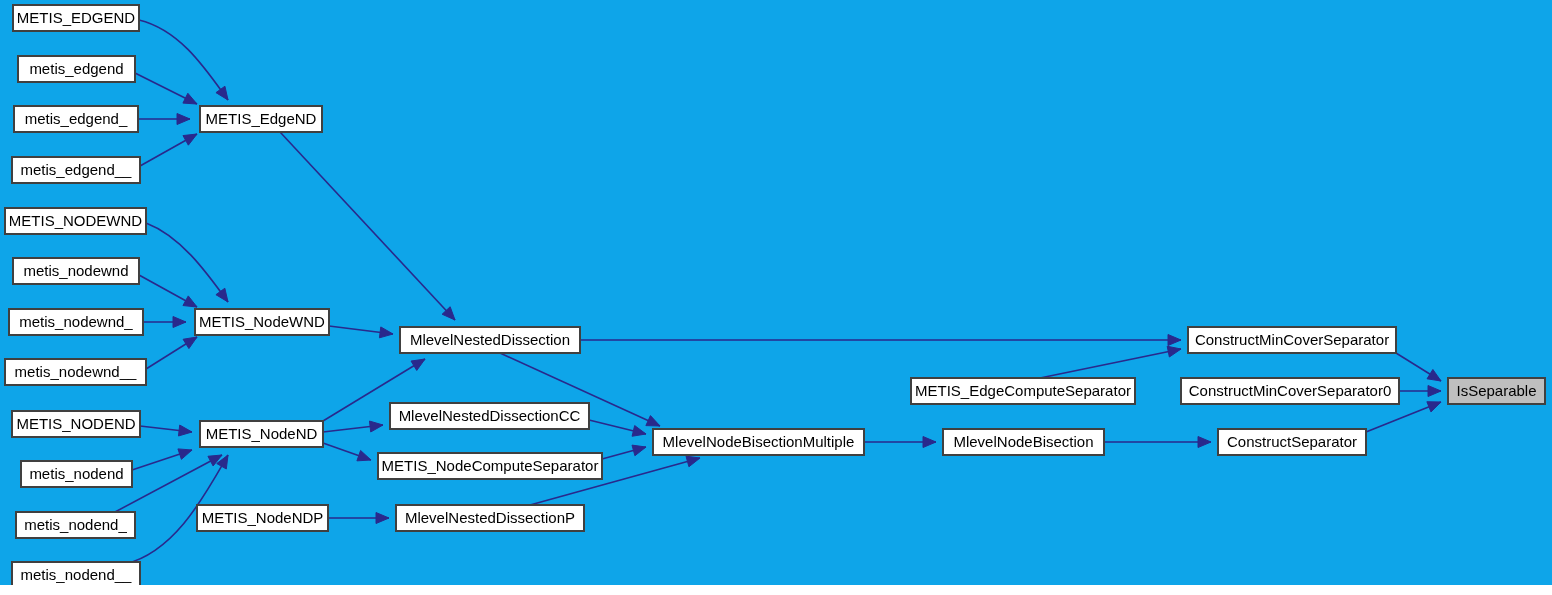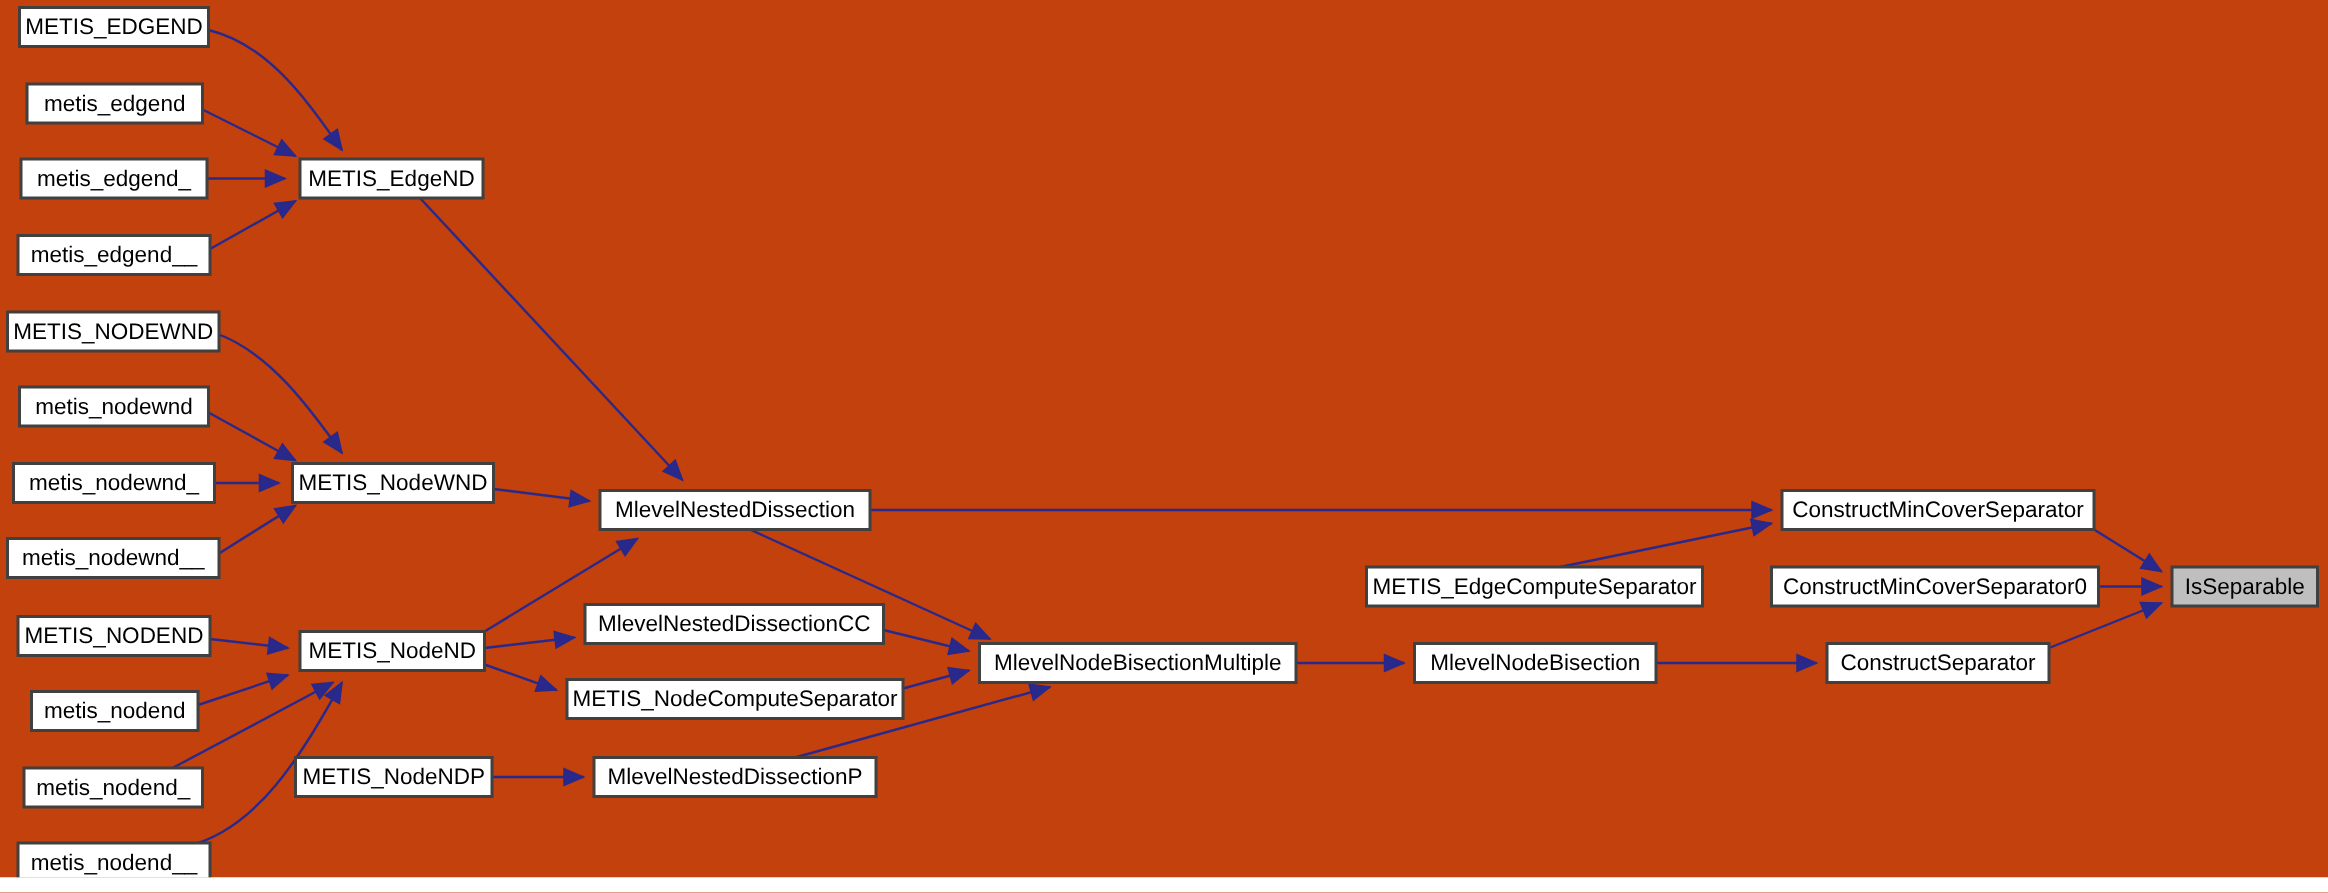--- a/index.html
+++ b/index.html
@@ -4,21 +4,21 @@
 <style>
   html, body {
     margin: 0;
     padding: 0;
     background: #ffffff;
   }
   #canvas-wrap {
     position: relative;
     width: 1552px;
     height: 585px;
-    background: #c2410c;
+    background: #0ea5e9;
     overflow: hidden;
   }
   svg#graph {
     display: block;
     width: 1552px;
     height: 595px;
   }
   .node-box {
     fill: #ffffff;
     stroke: #404040;

